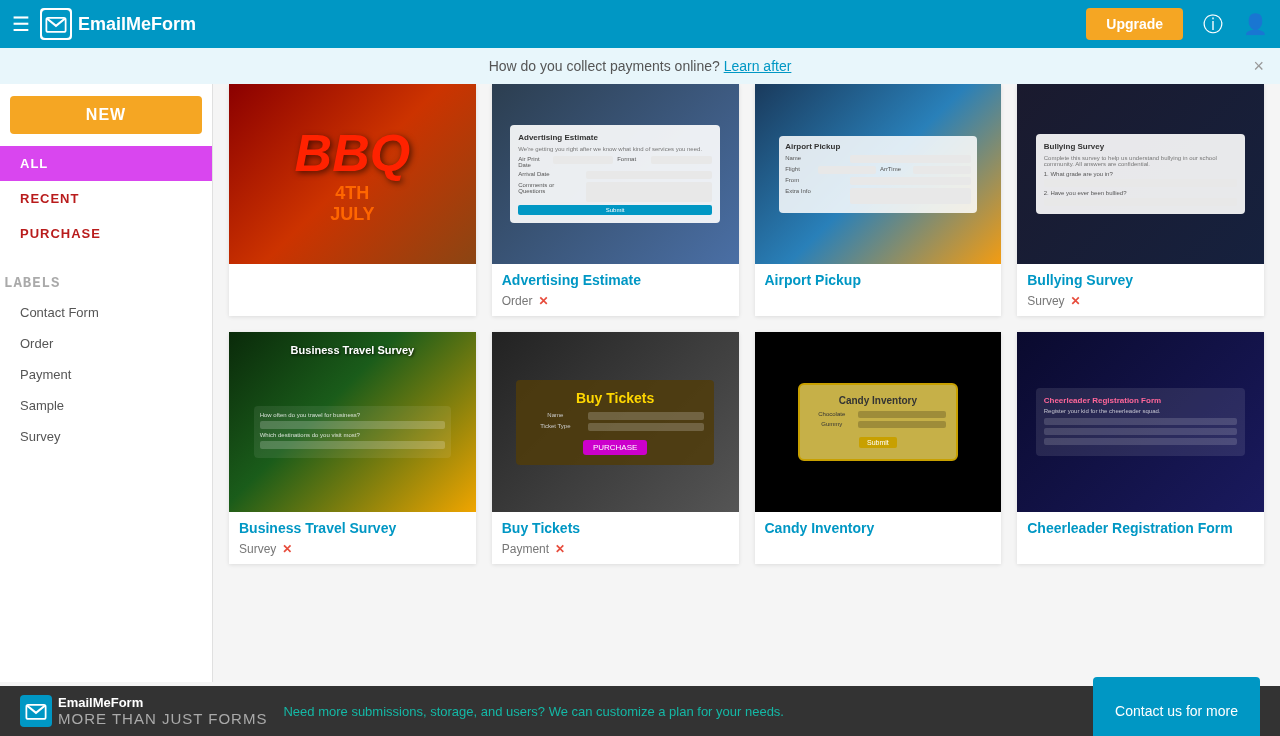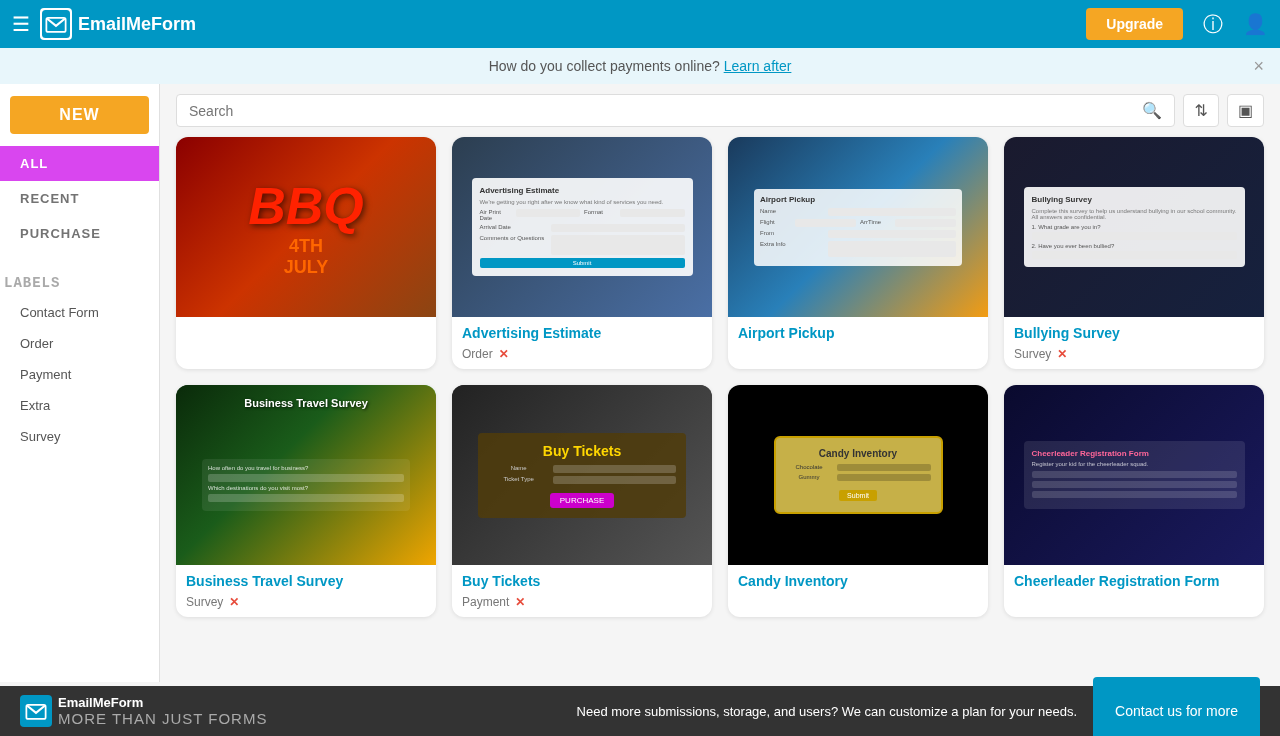--- a/index.html
+++ b/index.html
@@ -45,21 +45,21 @@
     .banner-close { position: absolute; right: 16px; top: 50%; transform: translateY(-50%); cursor: pointer; color: #999; font-size: 18px; }
 
     
     .main-layout {
       display: flex;
       height: calc(736px - 48px - 40px - 50px);
     }
 
     
     .sidebar {
-      width: 160px;
+      width: 213px;
       background: white;
       border-right: 1px solid #e0e0e0;
       flex-shrink: 0;
       overflow-y: auto;
       height: 100%;
     }
     .new-btn {
       background: #f5a623;
       color: white;
       border: none;
@@ -70,21 +70,21 @@
       font-weight: bold;
       border-radius: 4px;
       cursor: pointer;
       letter-spacing: 1px;
     }
     .sidebar-nav { padding: 0 0 10px 0; }
     .sidebar-nav-item {
       padding: 10px 20px;
       font-size: 13px;
       font-weight: bold;
-      color: #737373;
+      color: #b91c1c;
       cursor: pointer;
       letter-spacing: 1px;
     }
     .sidebar-nav-item.active {
       background: #d946ef;
       color: white;
     }
     .sidebar-section-label {
       padding: 14px 20px 6px 4px;
       font-size: 14px;
@@ -144,21 +144,21 @@
 
     
     .forms-grid {
       display: grid;
       grid-template-columns: repeat(4, 1fr);
       gap: 16px;
       padding: 0 16px 16px 16px;
     }
     .form-card {
       background: white;
-      border-radius: 12px;
+      border-radius: 0;
       overflow: hidden;
       box-shadow: 0 1px 4px rgba(0,0,0,0.1);
       cursor: pointer;
     }
     .form-card-thumb {
       width: 100%;
       height: 180px;
       overflow: hidden;
       position: relative;
     }
@@ -212,21 +212,21 @@
       left: 0;
       right: 0;
       background: #333;
       height: 50px;
       display: flex;
       align-items: center;
       padding: 0 20px;
       gap: 16px;
     }
     .bottom-logo { display: flex; align-items: center; gap: 6px; }
-    .bottom-msg { flex: 1; text-align: right; color: #ffffff; font-size: 13px; }
+    .bottom-msg { flex: 1; text-align: left; color: #14b8a6; font-size: 13px; }
     .bottom-contact-btn {
       background: #0097c4;
       color: white;
       border: none;
       padding: 26px 22px;
       border-radius: 4px;
       font-size: 14px;
       cursor: pointer;
       font-weight: normal;
     }
@@ -272,34 +272,26 @@
     <button class="new-btn">NEW</button>
     <div class="sidebar-nav">
       <div class="sidebar-nav-item active">ALL</div>
       <div class="sidebar-nav-item">RECENT</div>
       <div class="sidebar-nav-item">PURCHASE</div>
     </div>
     <div class="sidebar-section-label">LABELS</div>
     <div class="sidebar-label-item">Contact Form</div>
     <div class="sidebar-label-item">Order</div>
     <div class="sidebar-label-item">Payment</div>
-    <div class="sidebar-label-item">Extra</div>
+    <div class="sidebar-label-item">Sample</div>
     <div class="sidebar-label-item">Survey</div>
   </div>
 
   <div class="content">
 
-    <div class="content-toolbar">
-      <div class="search-box">
-        <input type="text" placeholder="Search" style="">
-        <span class="search-icon">🔍</span>
-      </div>
-      <button class="toolbar-view-btn">⇅</button>
-      <button class="toolbar-view-btn">▣</button>
-    </div>
 
     <div class="forms-grid">
 
       <div class="form-card">
         <div class="form-card-thumb thumb-bbq">
           <div class="thumb-bbq-content">
             <div style="font-size:52px;font-weight:900;color:#ff2200;font-style:italic;text-shadow:2px 2px 6px rgba(0,0,0,0.6);">BBQ</div>
             <div style="font-size:18px;color:#ff6600;font-weight:bold;">4TH<br>JULY</div>
           </div>
         </div>

